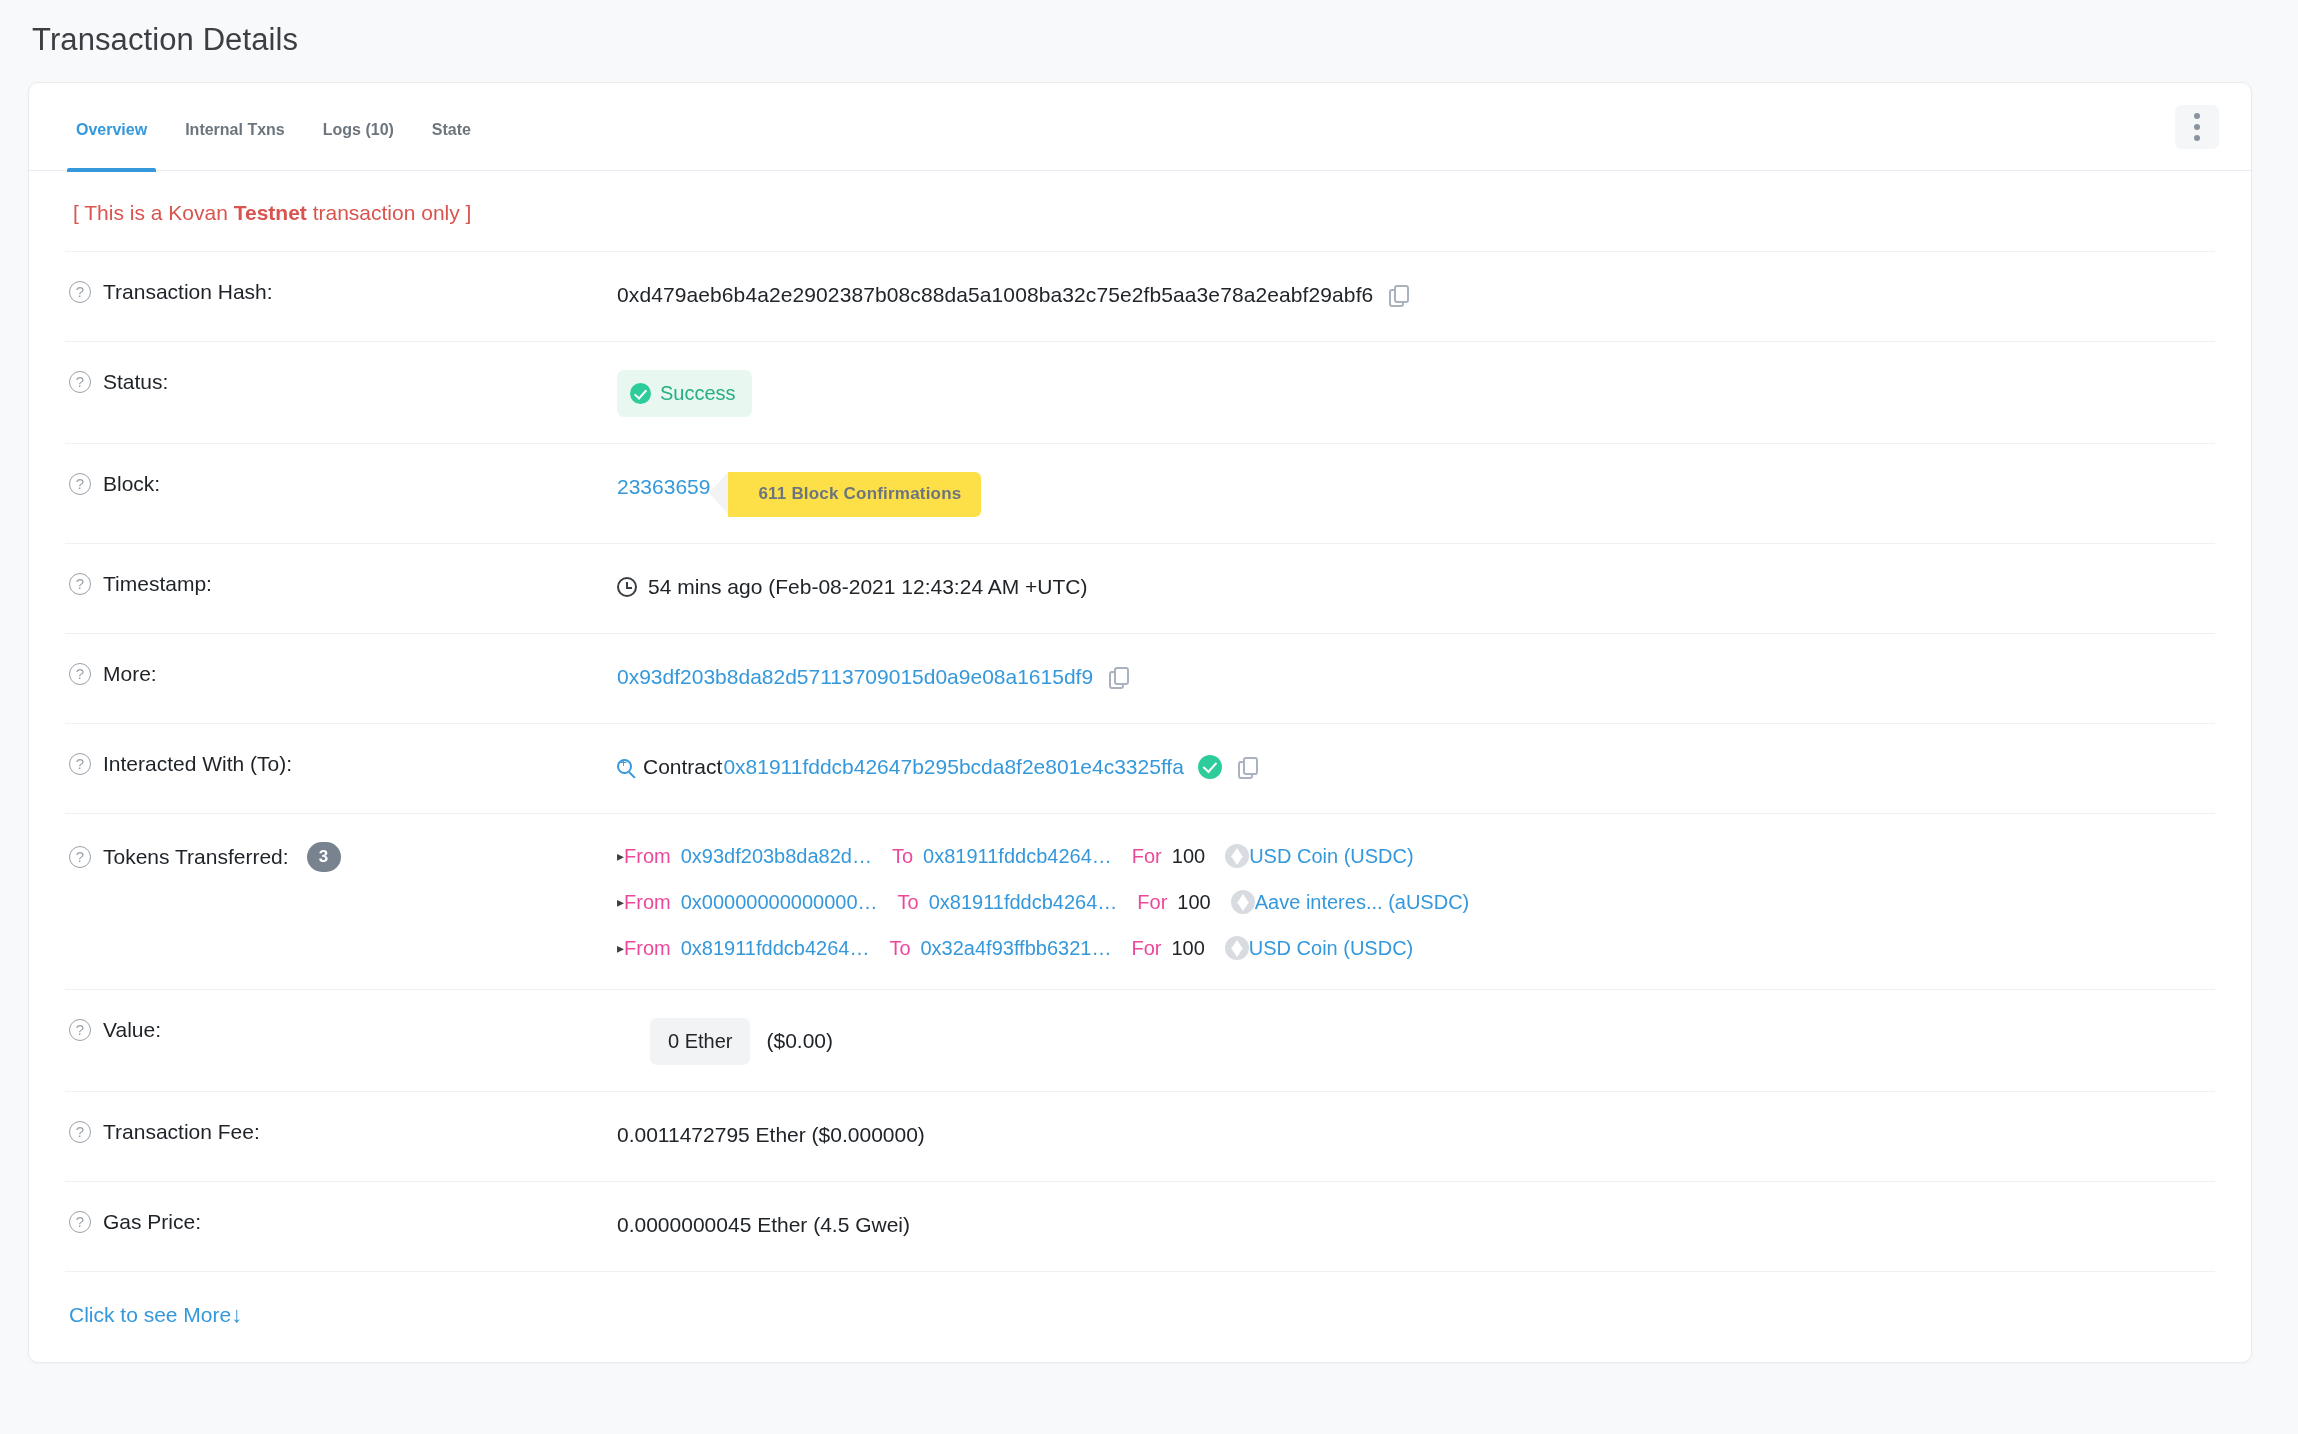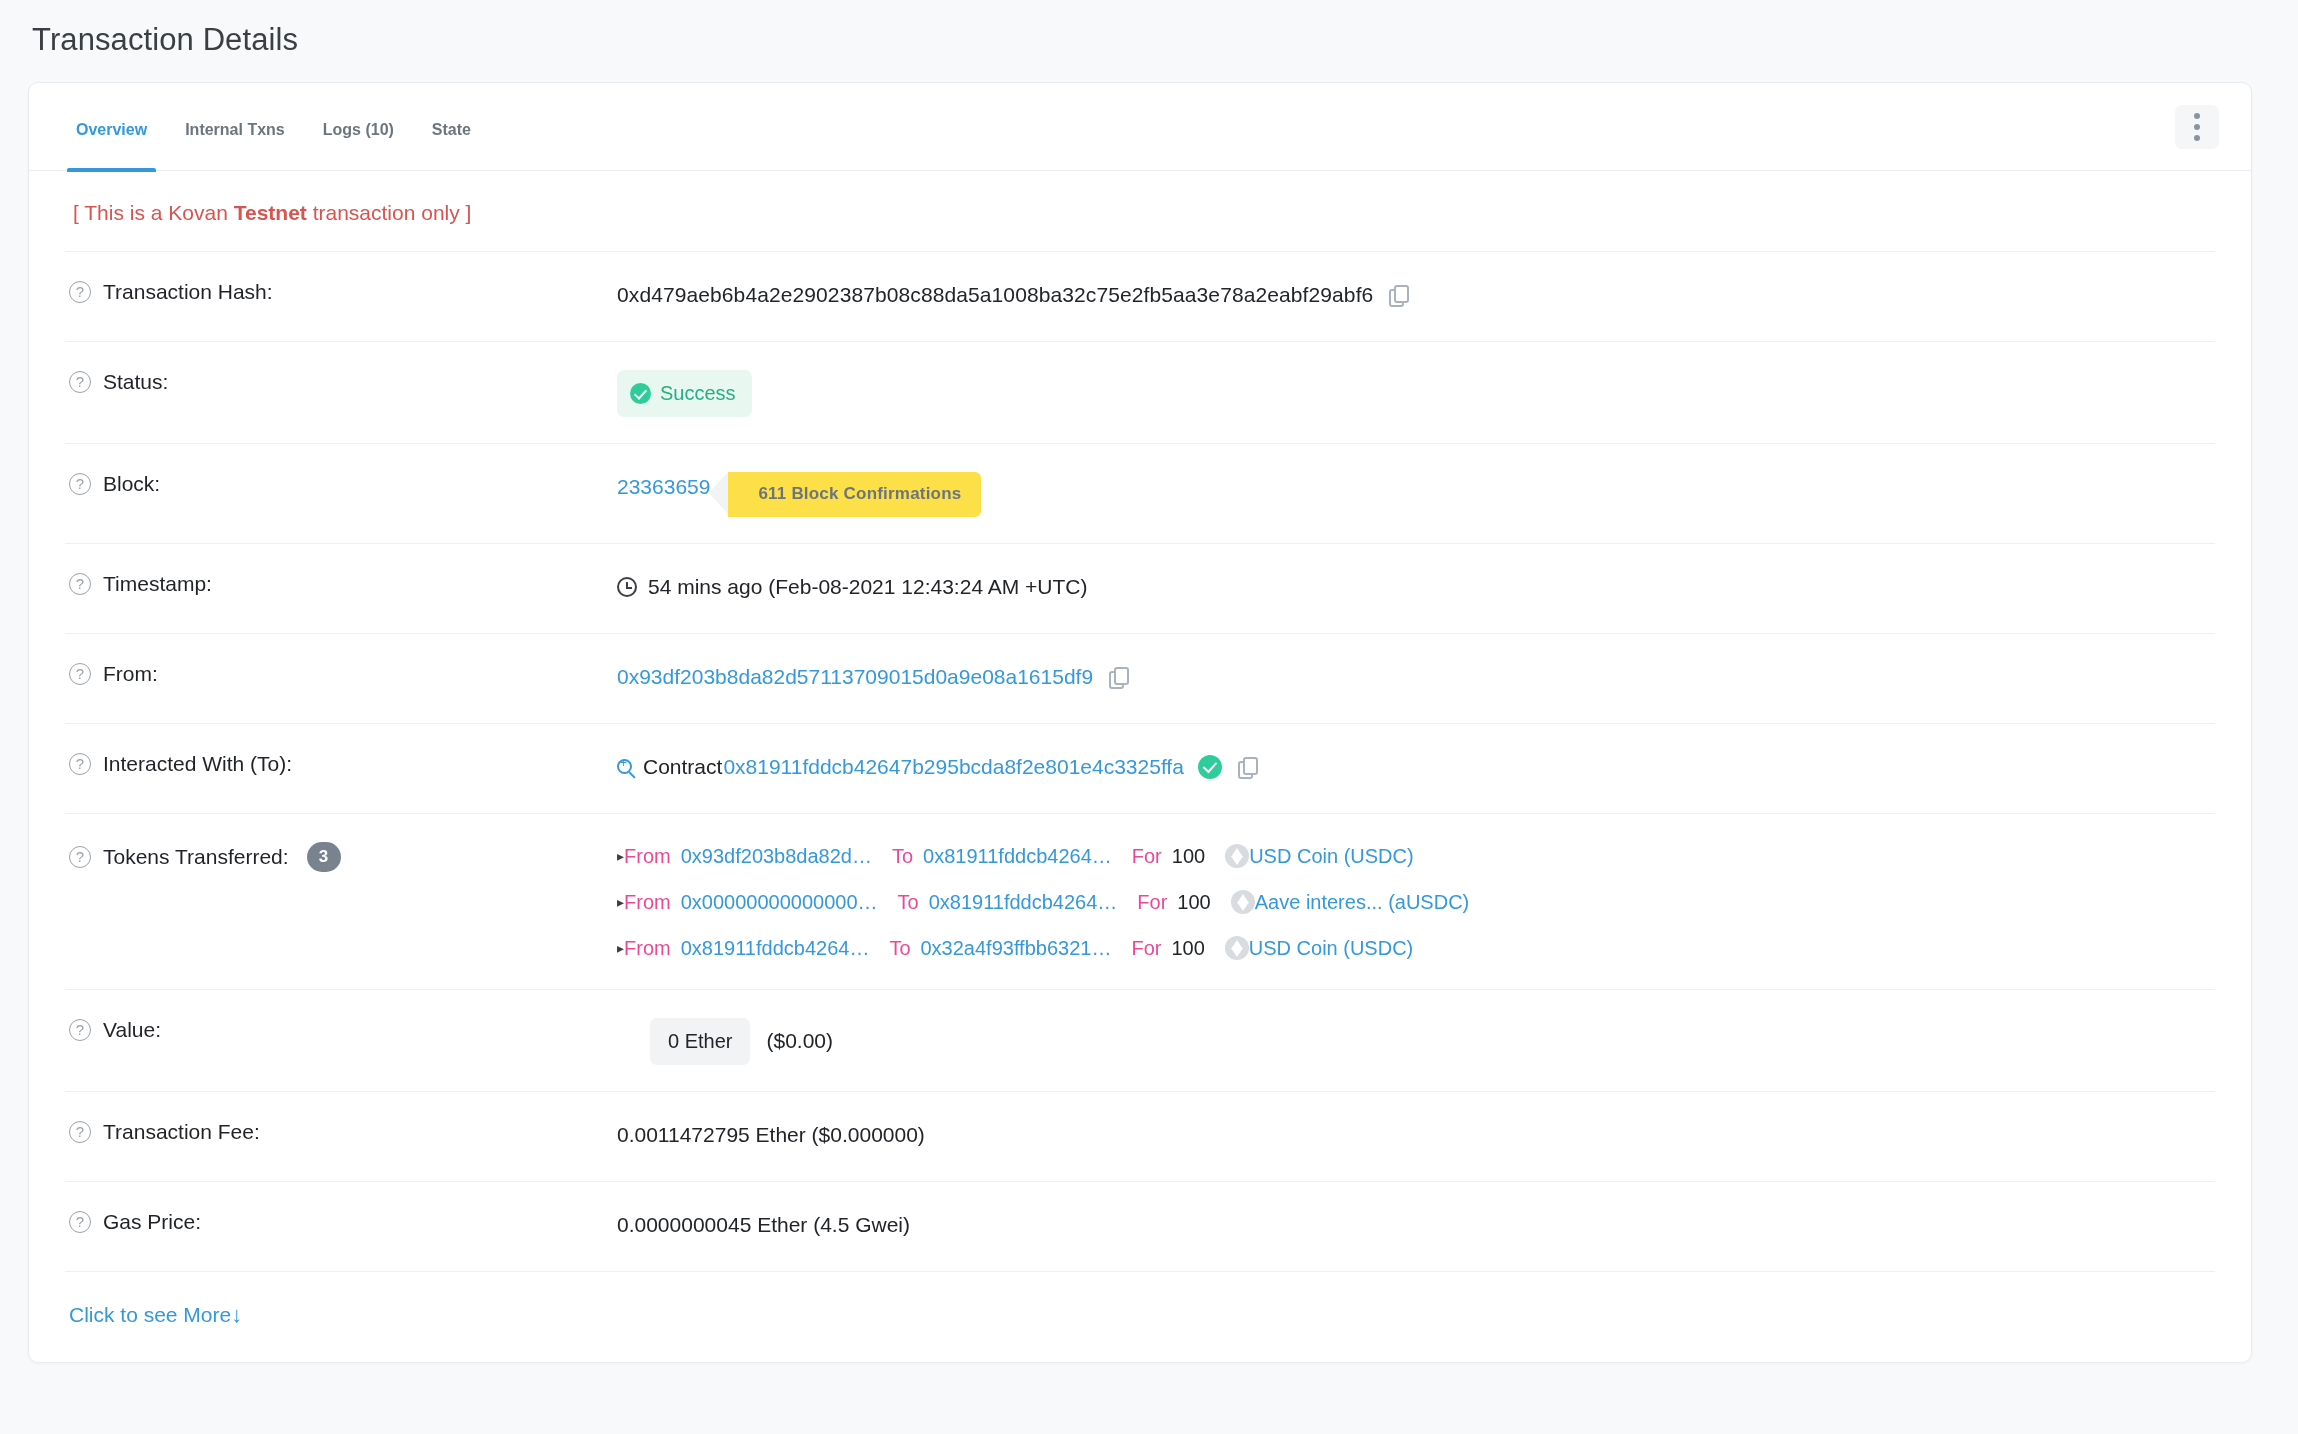--- a/index.html
+++ b/index.html
@@ -425,21 +425,21 @@
         </div>
         <div class="row-value">
           <span class="clock-icon"></span>
           <span>54 mins ago (Feb-08-2021 12:43:24 AM +UTC)</span>
         </div>
       </div>
 
       <div class="row">
         <div class="row-label">
           <span class="help-icon">?</span>
-          <span>From:</span>
+          <span>More:</span>
         </div>
         <div class="row-value">
           <span class="link">0x93df203b8da82d57113709015d0a9e08a1615df9</span>
           <span class="copy-icon"></span>
         </div>
       </div>
 
       <div class="row">
         <div class="row-label">
           <span class="help-icon">?</span>

